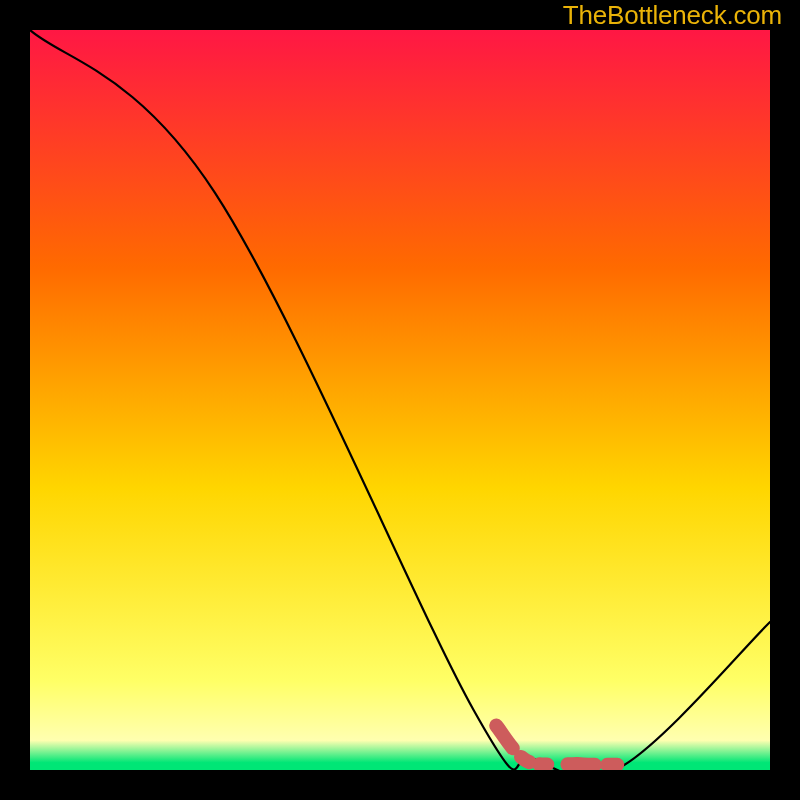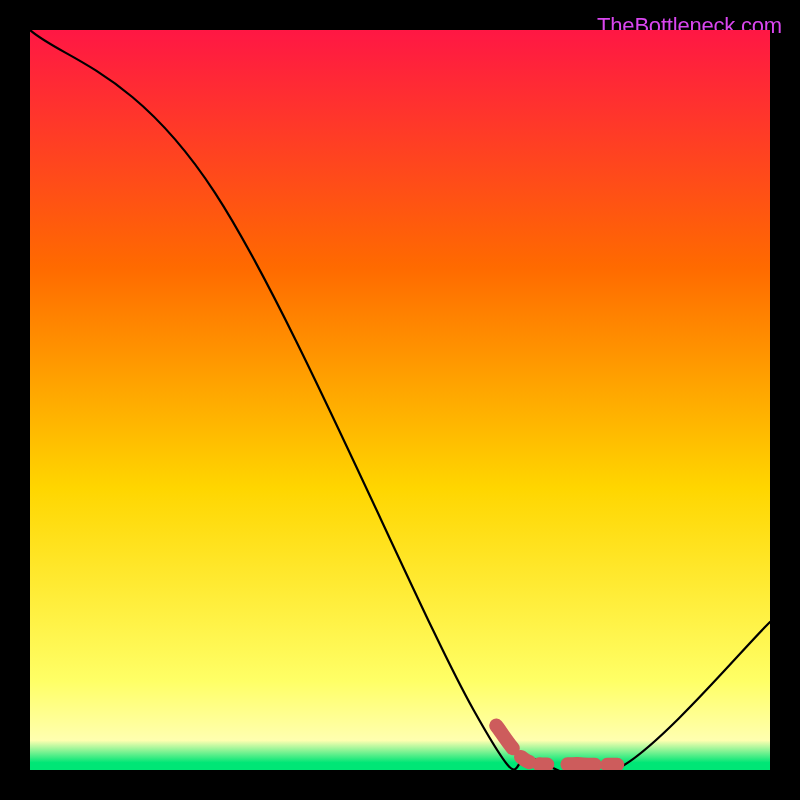--- a/index.html
+++ b/index.html
@@ -6,24 +6,24 @@
   body {
     width: 800px;
     height: 800px;
     background: #000000;
     font-family: Arial, Helvetica, sans-serif;
     position: relative;
     overflow: hidden;
   }
   .attribution {
     position: absolute;
-    top: 13px;
+    top: 0;
     right: 18px;
-    color: #d946ef;
-    font-size: 22px;
+    color: #eab308;
+    font-size: 26px;
     font-weight: 400;
     letter-spacing: -0.2px;
   }
   .plot-area {
     position: absolute;
     left: 30px;
     top: 30px;
     width: 740px;
     height: 740px;
     overflow: hidden;

